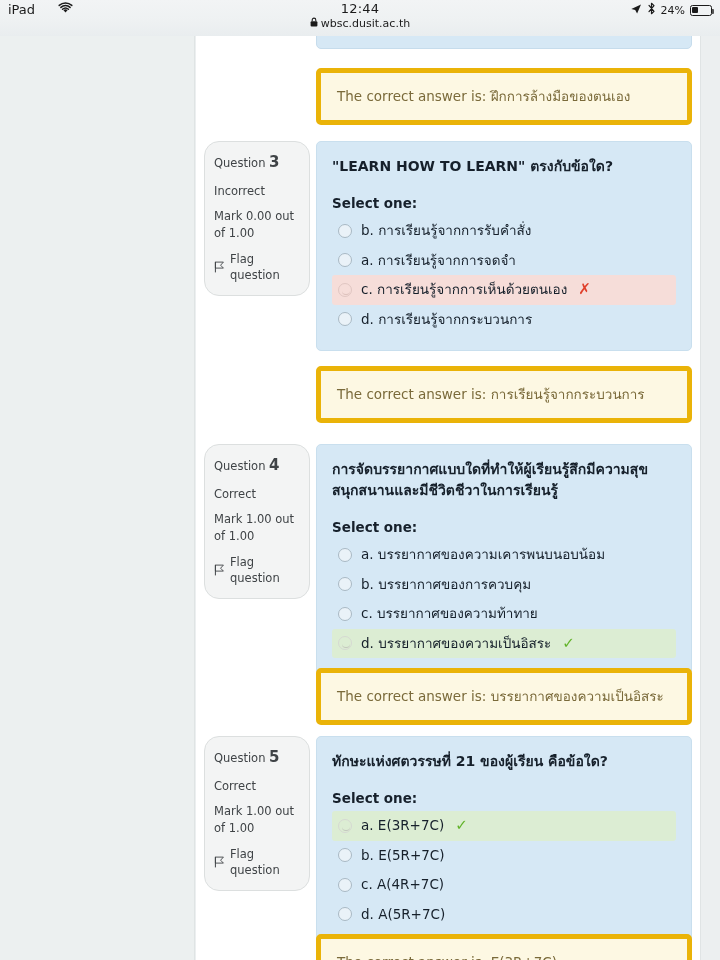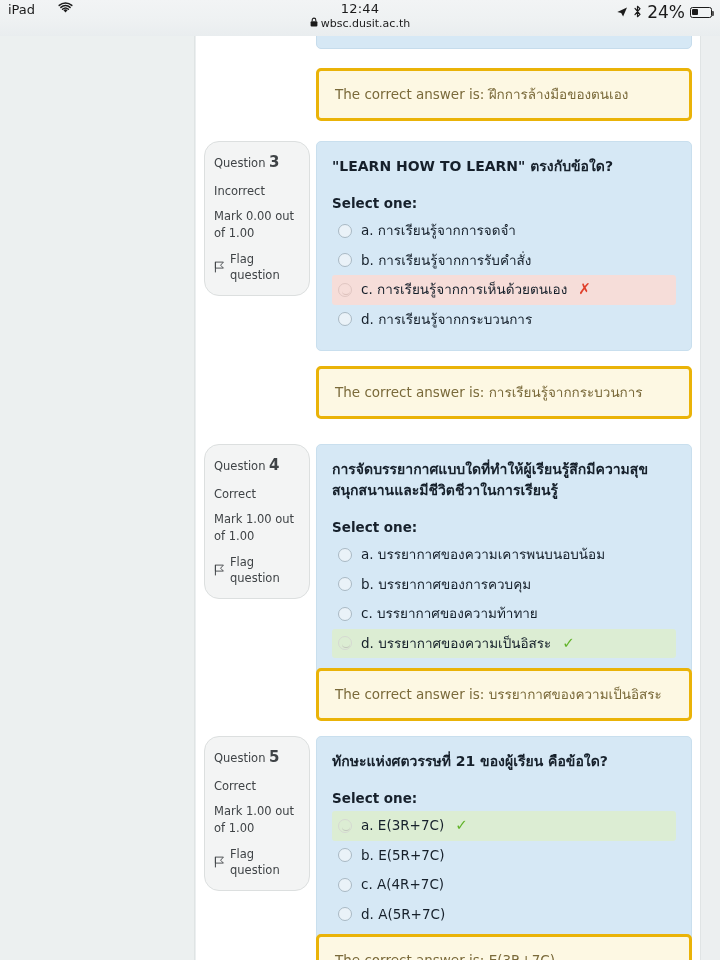--- a/index.html
+++ b/index.html
@@ -43,21 +43,21 @@
     align-items: center;
     justify-content: center;
     gap: 3px;
   }
   #status-right {
     position: absolute;
     right: 8px; top: 2px;
     display: flex;
     align-items: center;
     gap: 5px;
-    font-size: 17px;
+    font-size: 11px;
   }
   .battery-shell {
     display: inline-block;
     position: relative;
     width: 22px; height: 11px;
     border: 1.2px solid #1b1b1b;
     border-radius: 2.5px;
   }
   .battery-shell::after {
     content: "";
@@ -113,21 +113,21 @@
     border: 1px solid #c6dcec;
     border-radius: 5px;
   }
 
   
   .feedback-bar {
     position: absolute;
     left: 120px;
     width: 376px;
     background: #fdf8e3;
-    border: 3px solid #eab308;
+    border: 5px solid #eab308;
     border-radius: 5px;
     color: #7a6a3a;
     font-size: 13.5px;
     padding: 14px 16px;
     line-height: 1.4;
   }
 
   
   .question-block { position: absolute; left: 0; width: 505px; }
 
@@ -299,25 +299,25 @@
           <span>Flag question</span>
         </div>
       </div>
 
       <div class="q-body">
         <div class="q-text">"LEARN HOW TO LEARN" ตรงกับข้อใด?</div>
         <div class="select-one">Select one:</div>
         <div class="answers">
           <div class="answer-row">
             <span class="radio"></span>
+            <span class="answer-label">b. การเรียนรู้จากการรับคำสั่ง</span>
+          </div>
+          <div class="answer-row">
+            <span class="radio"></span>
             <span class="answer-label">a. การเรียนรู้จากการจดจำ</span>
-          </div>
-          <div class="answer-row">
-            <span class="radio"></span>
-            <span class="answer-label">b. การเรียนรู้จากการรับคำสั่ง</span>
           </div>
           <div class="answer-row highlight-wrong">
             <span class="radio checked on-wrong"></span>
             <span class="answer-label">c. การเรียนรู้จากการเห็นด้วยตนเอง</span>
             <span class="mark-icon wrong">✗</span>
           </div>
           <div class="answer-row">
             <span class="radio"></span>
             <span class="answer-label">d. การเรียนรู้จากกระบวนการ</span>
           </div>

